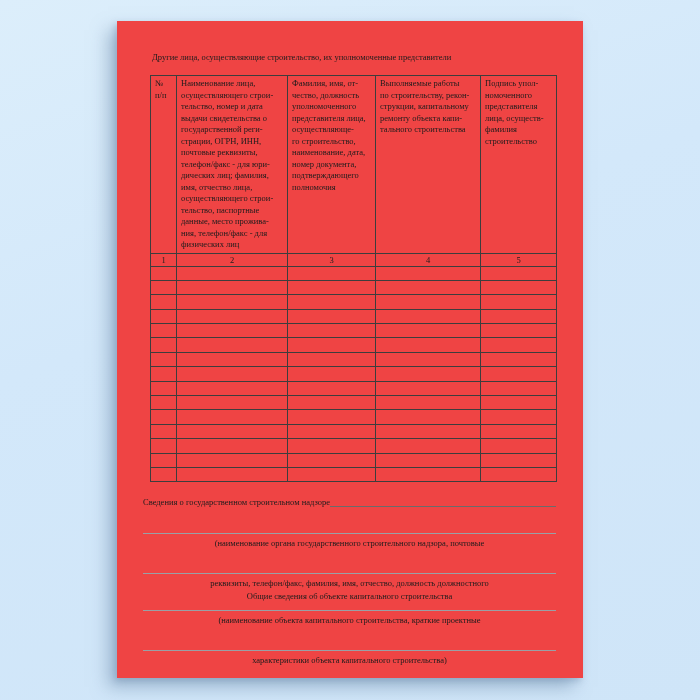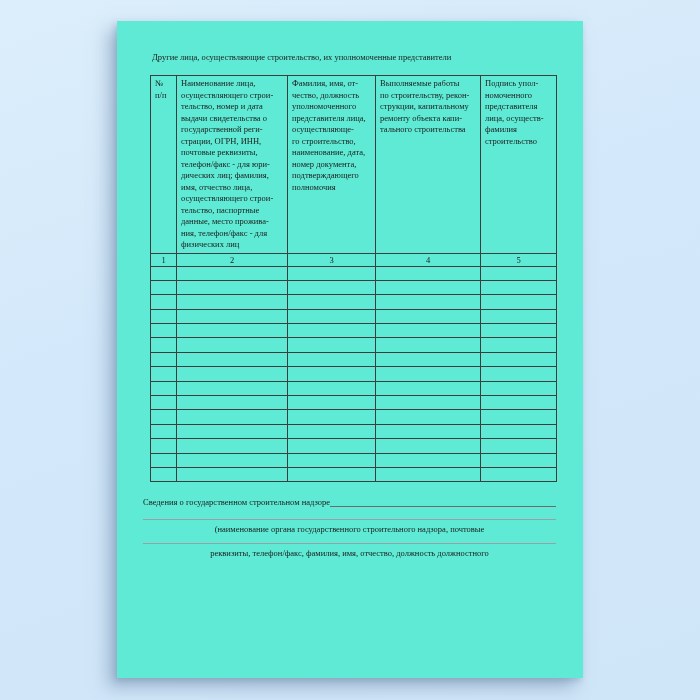--- a/index.html
+++ b/index.html
@@ -8,21 +8,21 @@
     overflow: hidden;
     font-family: "Liberation Serif", "DejaVu Serif", serif;
   }
   body {
     background: linear-gradient(160deg, #dceefb 0%, #d3e8fa 40%, #cfe5f8 100%);
   }
   .page {
     position: absolute;
     left: 117px; top: 21px;
     width: 466px; height: 657px;
-    background: #5eead4;
+    background: #ef4444;
     box-shadow: -9px 9px 16px rgba(105, 135, 168, 0.50), -2px 3px 6px rgba(105, 135, 168, 0.35);
     box-sizing: border-box;
     padding: 30px 27px 0 26px;
     color: #1c1c1c;
   }
   .doc-title {
     margin-left: 9px;
     font-size: 8.5px;
     line-height: 12px;
     white-space: nowrap;
@@ -62,28 +62,28 @@
     font-size: 8.5px;
     line-height: 12px;
   }
   .fill-row .fill {
     flex: 1;
     border-bottom: 1px solid #6b6b6b;
     margin-bottom: 1px;
     min-width: 20px;
   }
   .cap-block {
-    margin-top: 8px;
+    margin-top: 24px;
     border-top: 1px solid #9aa0a6;
     padding-top: 4px;
     text-align: center;
     font-size: 8.5px;
     line-height: 11px;
   }
-  .cap-block.first { margin-top: 11px; }
+  .cap-block.first { margin-top: 25px; }
   .center-heading {
     margin-top: 2px;
     text-align: center;
     font-size: 8.5px;
     line-height: 11px;
   }
   .gen-captions .cap-block.first { margin-top: 8px; }
 </style>
 </head>
 <body>
@@ -261,16 +261,21 @@
     <div class="fill-row">
       <span>Сведения о государственном строительном надзоре</span>
       <span class="fill"></span>
     </div>
 
     <div>
         <div class="cap-block first">(наименование органа государственного строительного надзора, почтовые</div>
         <div class="cap-block">реквизиты, телефон/факс, фамилия, имя, отчество, должность должностного</div>
       </div>
 
-
+    <div class="center-heading">Общие сведения об объекте капитального строительства</div>
+
+    <div class="gen-captions">
+        <div class="cap-block first">(наименование объекта капитального строительства, краткие проектные</div>
+        <div class="cap-block">характеристики объекта капитального строительства)</div>
+      </div>
 
   </div>
 </div>
 
 </body></html>

